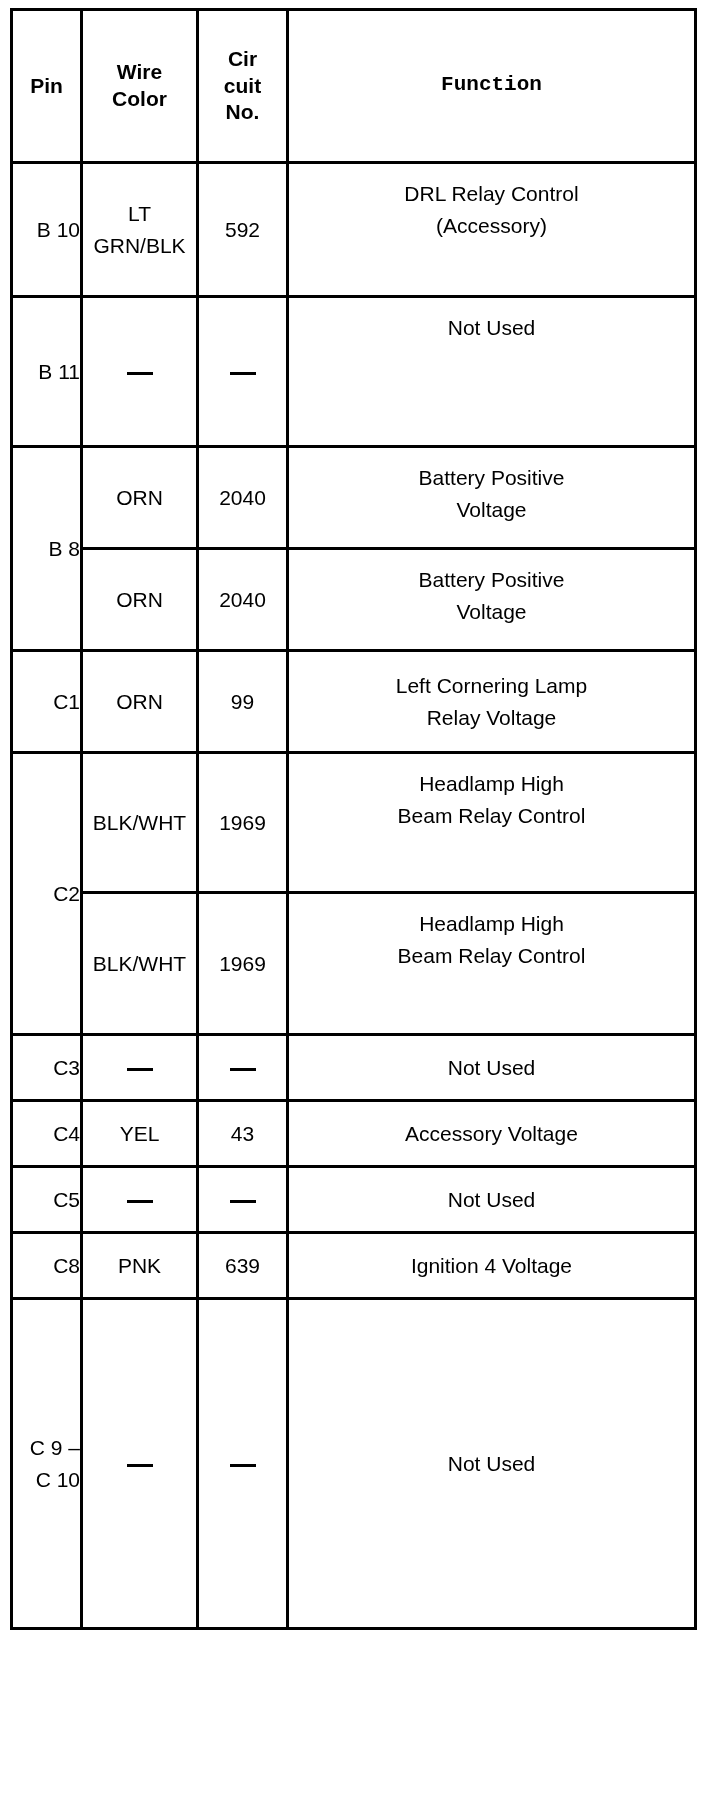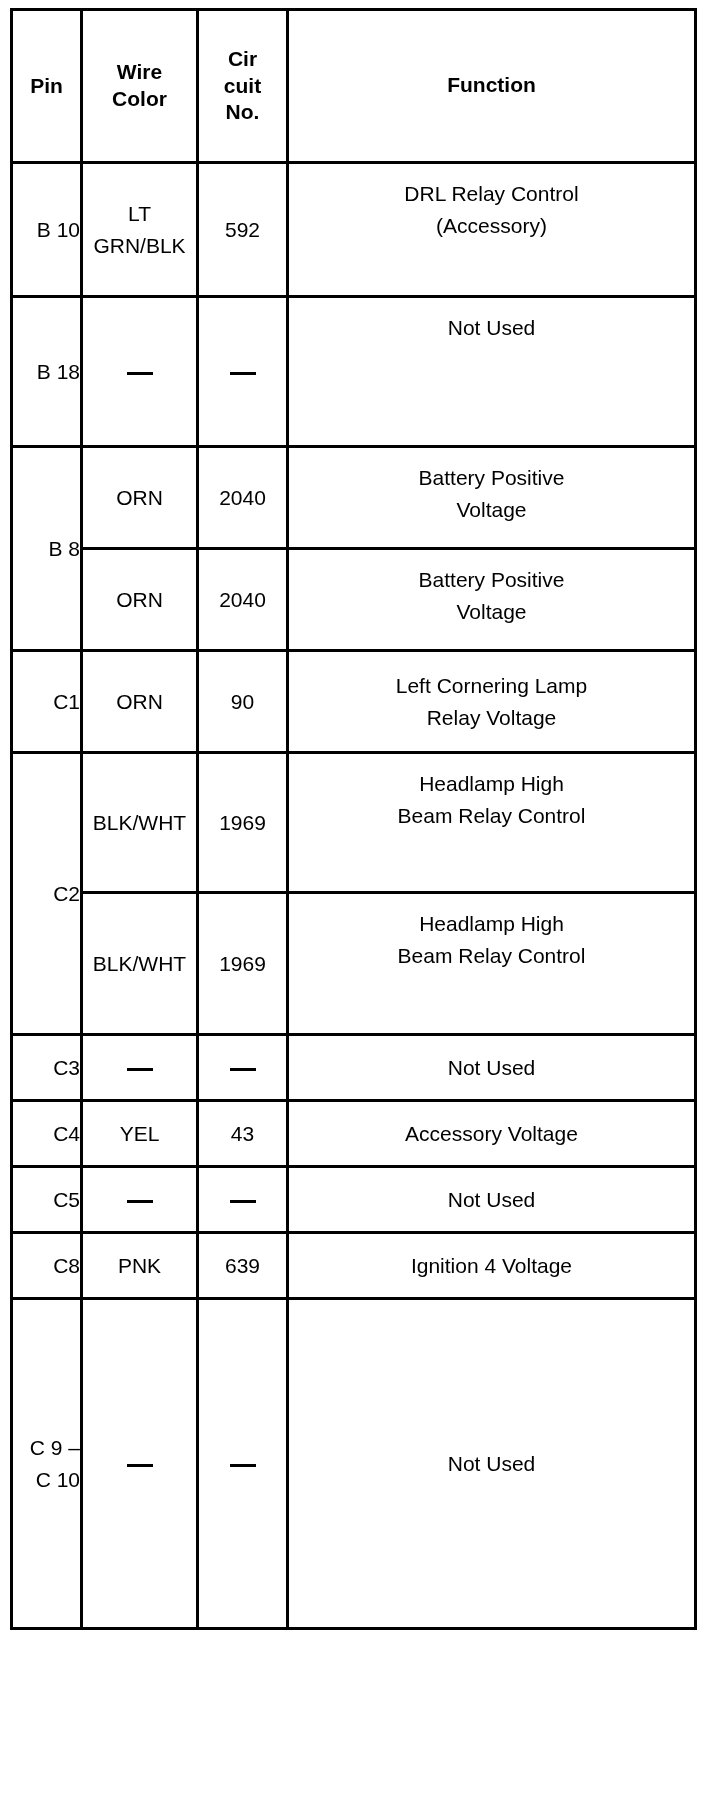--- a/index.html
+++ b/index.html
@@ -54,21 +54,21 @@
     font-size: 21px;
     line-height: 1.28;
     text-align: center;
     padding-bottom: 7px;
   }
   thead th .hd {
     display: block;
     padding: 0 4px;
     word-wrap: break-word;
   }
-  thead th.fn-head .hd { padding-bottom: 1px; }
+  thead th.fn-head .hd { padding-bottom: 1px; font-family: Liberation Mono, monospace; }
 
   
   td {
     font-size: 21px;
     line-height: 1.52;
   }
 
   td.pin {
     text-align: right;
     vertical-align: middle;
@@ -159,21 +159,21 @@
         <td class="pin">B 10</td>
         <td class="color">LT GRN/BLK</td>
         <td class="circuit">592</td>
         <td class="function top">
           <span class="fl">DRL Relay Control</span>
           <span class="fl">(Accessory)</span>
         </td>
       </tr>
 
       <tr class="r-b11">
-        <td class="pin">B 18</td>
+        <td class="pin">B 11</td>
         <td class="color"><span class="dash"></span></td>
         <td class="circuit"><span class="dash"></span></td>
         <td class="function top">
           <span class="fl">Not Used</span>
         </td>
       </tr>
 
       <tr class="r-b12a">
         <td class="pin" rowspan="2">B 8</td>
         <td class="color">ORN</td>
@@ -188,21 +188,21 @@
         <td class="circuit">2040</td>
         <td class="function top">
           <span class="fl">Battery Positive</span>
           <span class="fl">Voltage</span>
         </td>
       </tr>
 
       <tr class="r-c1">
         <td class="pin">C1</td>
         <td class="color">ORN</td>
-        <td class="circuit">90</td>
+        <td class="circuit">99</td>
         <td class="function">
           <span class="fl">Left Cornering Lamp</span>
           <span class="fl">Relay Voltage</span>
         </td>
       </tr>
 
       <tr class="r-c2a">
         <td class="pin" rowspan="2">C2</td>
         <td class="color">BLK/WHT</td>
         <td class="circuit">1969</td>

